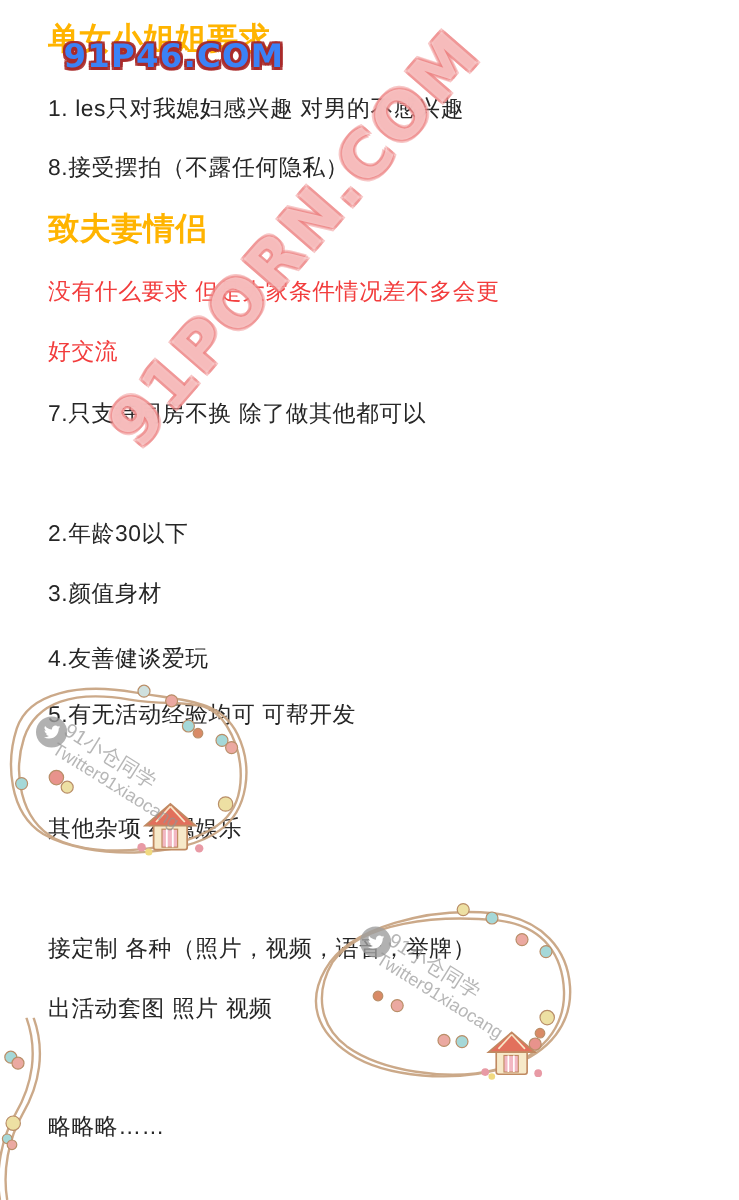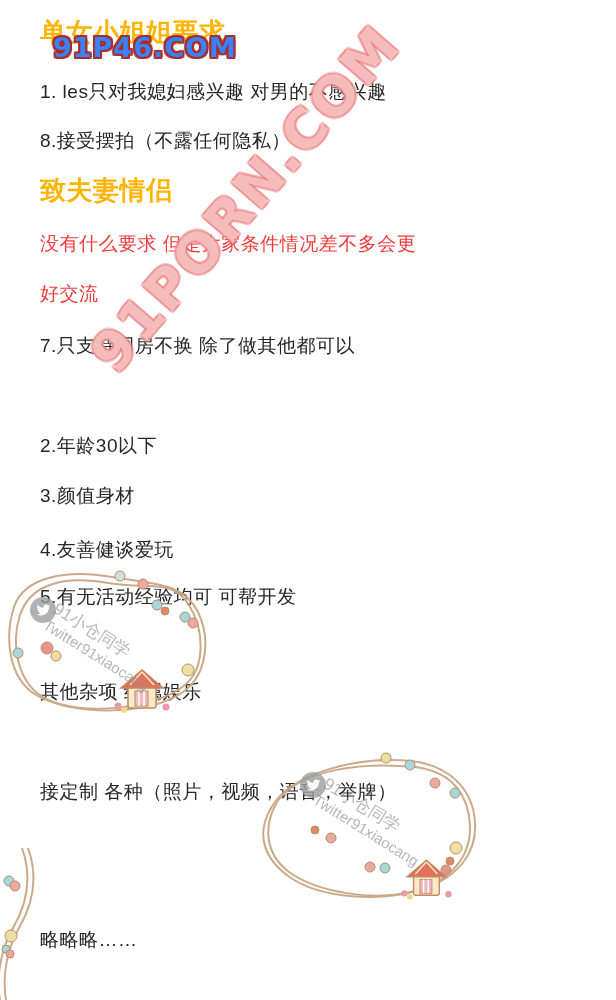--- a/index.html
+++ b/index.html
@@ -69,20 +69,21 @@
   <div class="line red" style="top:227px">没有什么要求 但是大家条件情况差不多会更</div>
   <div class="line red" style="top:277px">好交流</div>
   <div class="line" style="top:329px">7.只支持同房不换 除了做其他都可以</div>
   <div class="line" style="top:429px">2.年龄30以下</div>
   <div class="line" style="top:479px">3.颜值身材</div>
   <div class="line" style="top:533px">4.友善健谈爱玩</div>
   <div class="line" style="top:580px">5.有无活动经验均可 可帮开发</div>
 
   <div class="line" style="top:675px">其他杂项 纯属娱乐</div>
   <div class="line" style="top:775px">接定制 各种（照片，视频，语音，举牌）</div>
+  <div class="line" style="top:825px">出活动套图 照片 视频</div>
   <div class="line" style="top:923px">略略略……</div>
 
   <div class="wm-top">91P46.COM</div>
   <div class="wm-diag">91PORN.COM</div>
 
   <svg class="frame" style="left:0px;top:565px" width="220" height="162" viewBox="0 0 220 162">
     <g fill="none" stroke="#C9A583" stroke-width="2" opacity="0.95">
       <path d="M112 12 C66 4 24 12 14 42 C5 70 7 112 36 130 C74 152 152 150 183 127 C207 110 211 74 198 47 C183 17 152 19 112 12 Z"></path>
       <path d="M108 18 C62 10 30 20 20 50 C11 78 16 118 46 134 C82 152 158 144 186 119 C206 101 204 64 189 40 C172 13 150 25 108 18 Z"></path>
     </g>

